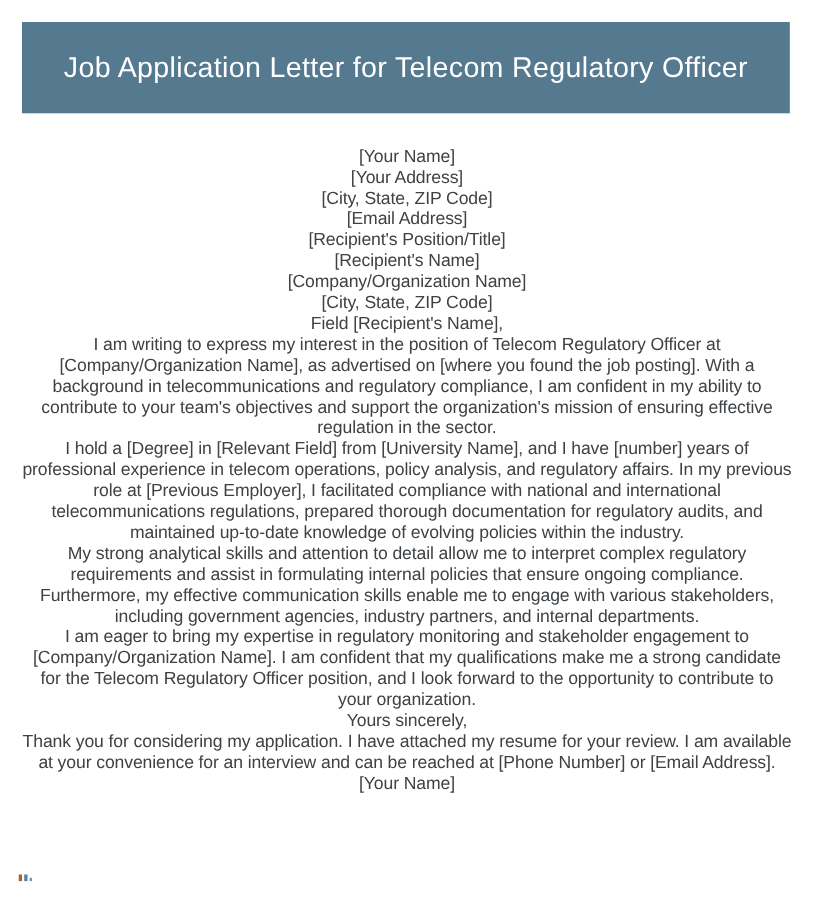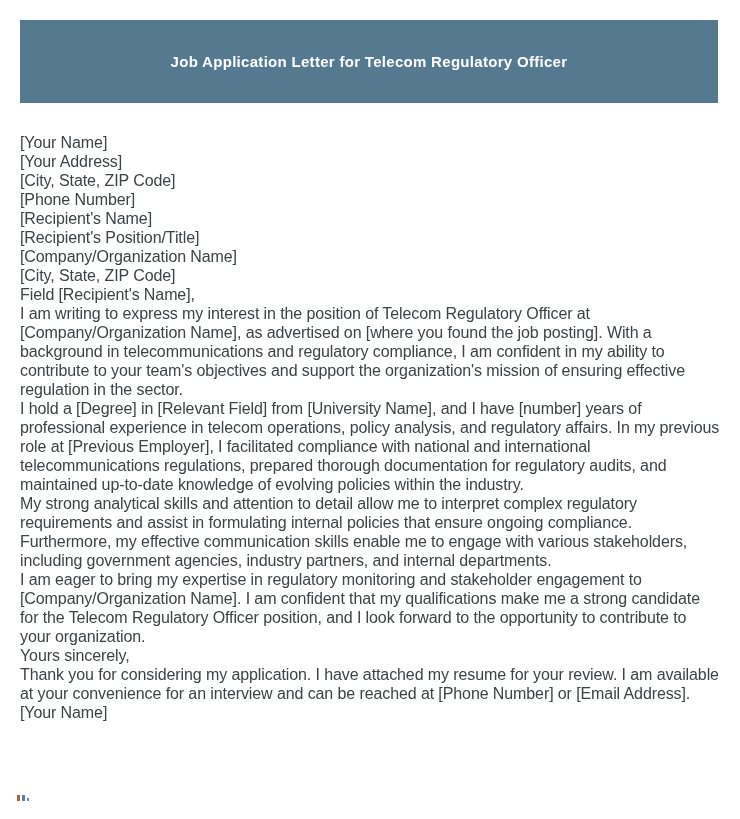--- a/index.html
+++ b/index.html
@@ -19,33 +19,34 @@
     left: 20px;
     top: 20px;
     width: 698px;
     height: 83px;
     display: flex;
     align-items: center;
     justify-content: center;
   }
   .banner h1 {
     margin: 16px;
-    font-size: 15px;
-    font-weight: 700;
+    font-size: 26px;
+    font-weight: 400;
     letter-spacing: 0.3px;
     white-space: nowrap;
   }
   .letter {
     position: absolute;
     left: 20px;
     top: 133px;
     width: 700px;
     font-size: 16px;
     line-height: 19px;
     letter-spacing: -0.1px;
+    text-align: center;
   }
   .letter p {
     margin: 0;
     padding: 0;
   }
   .mini-mark {
     position: absolute;
     left: 17px;
     top: 795px;
     height: 6px;
@@ -61,23 +62,23 @@
 <body>
 
 <div class="banner" style="background-color: rgb(85, 121, 143);">
   <h1 style="color: rgb(255, 255, 255);">Job Application Letter for Telecom Regulatory Officer</h1>
 </div>
 
 <div class="letter" style="color: rgb(62, 66, 69);">
   <p>[Your Name]</p>
   <p>[Your Address]</p>
   <p>[City, State, ZIP Code]</p>
-  <p>[Phone Number]</p>
+  <p>[Email Address]</p>
+  <p>[Recipient's Position/Title]</p>
   <p>[Recipient's Name]</p>
-  <p>[Recipient's Position/Title]</p>
   <p>[Company/Organization Name]</p>
   <p>[City, State, ZIP Code]</p>
   <p>Field [Recipient's Name],</p>
   <p>I am writing to express my interest in the position of Telecom Regulatory Officer at [Company/Organization Name], as advertised on [where you found the job posting]. With a background in telecommunications and regulatory compliance, I am confident in my ability to contribute to your team's objectives and support the organization's mission of ensuring effective regulation in the sector.</p>
   <p>I hold a [Degree] in [Relevant Field] from [University Name], and I have [number] years of professional experience in telecom operations, policy analysis, and regulatory affairs. In my previous role at [Previous Employer], I facilitated compliance with national and international telecommunications regulations, prepared thorough documentation for regulatory audits, and maintained up-to-date knowledge of evolving policies within the industry.</p>
   <p>My strong analytical skills and attention to detail allow me to interpret complex regulatory requirements and assist in formulating internal policies that ensure ongoing compliance. Furthermore, my effective communication skills enable me to engage with various stakeholders, including government agencies, industry partners, and internal departments.</p>
   <p>I am eager to bring my expertise in regulatory monitoring and stakeholder engagement to [Company/Organization Name]. I am confident that my qualifications make me a strong candidate for the Telecom Regulatory Officer position, and I look forward to the opportunity to contribute to your organization.</p>
   <p>Yours sincerely,</p>
   <p>Thank you for considering my application. I have attached my resume for your review. I am available at your convenience for an interview and can be reached at [Phone Number] or [Email Address].</p>
   <p>[Your Name]</p>

